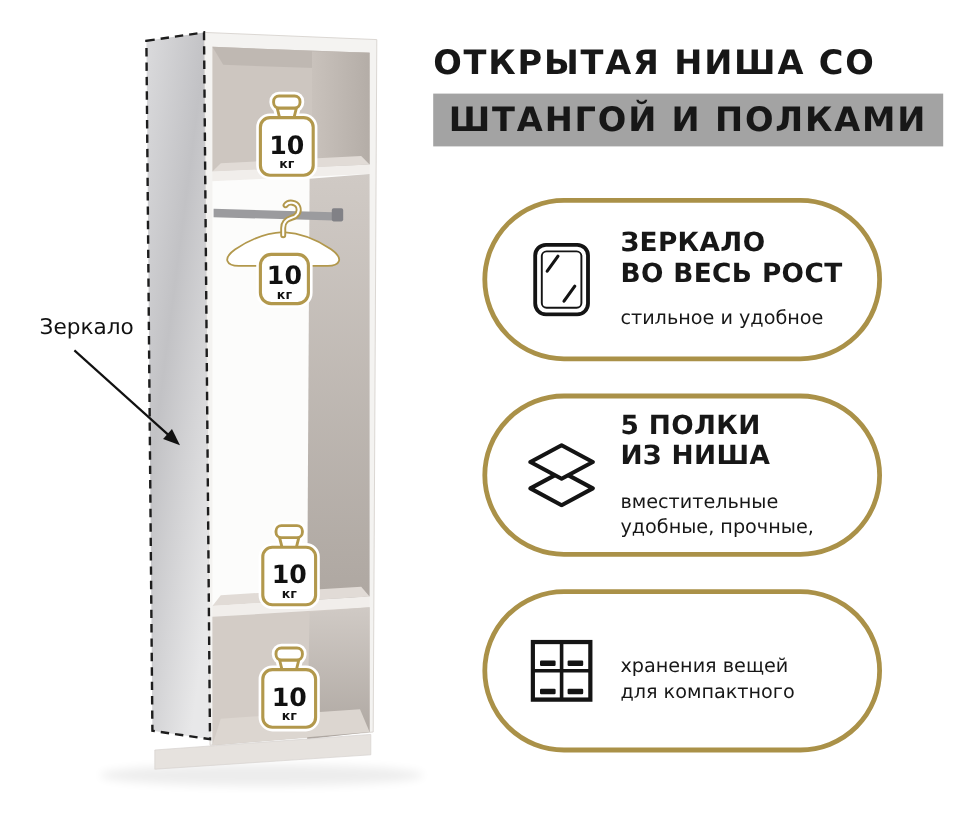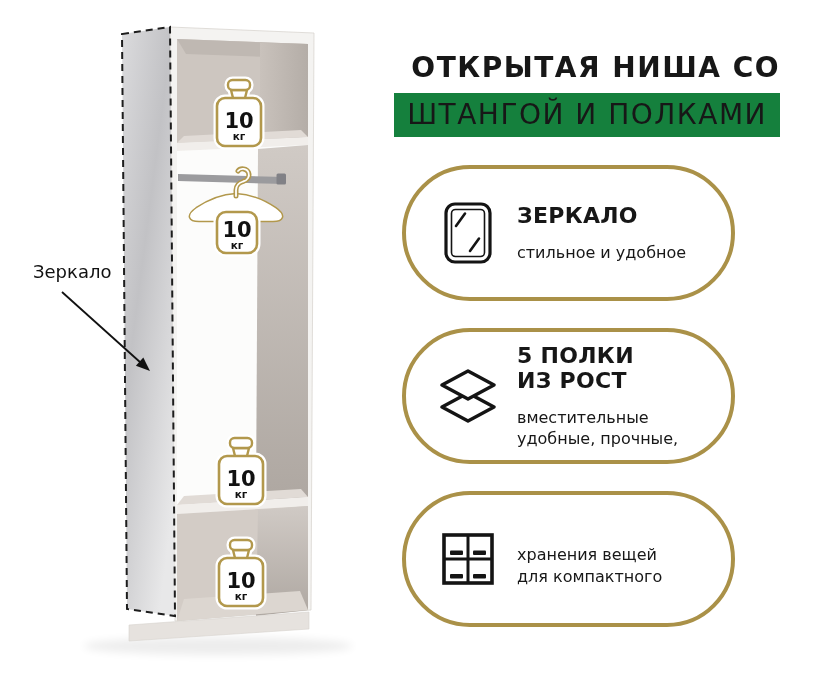--- a/index.html
+++ b/index.html
@@ -6,24 +6,24 @@
   .canvas{
     position:relative;width:816px;height:700px;background:#ffffff;overflow:hidden;
     font-family:"DejaVu Sans","Liberation Sans",sans-serif;color:#171717;
   }
   
   .wardrobe-svg{position:absolute;left:0;top:0;}
   .mirror-callout-text{font-size:18px;fill:#111111;}
   .weight-num{font-family:"DejaVu Sans",sans-serif;font-weight:bold;font-size:21px;fill:#111111;}
   .weight-unit{font-family:"DejaVu Sans",sans-serif;font-weight:bold;font-size:10.5px;fill:#111111;}
   
-  .title-wrap{position:absolute;left:361px;top:53px;width:419px;text-align:right;}
+  .title-wrap{position:absolute;left:361px;top:38px;width:419px;text-align:left;}
   .title-line1{font-weight:bold;font-size:28px;letter-spacing:1.5px;line-height:1.1;white-space:nowrap;}
-  .title-line2{display:inline-block;margin-top:9px;padding:5px 13px 6px 13px;background:#15803d;
-               font-weight:normal;font-size:28px;letter-spacing:1.5px;white-space:nowrap;}
+  .title-line2{display:inline-block;margin-top:9px;padding:5px 13px 6px 13px;background:#a3a3a3;
+               font-weight:bold;font-size:28px;letter-spacing:1.5px;white-space:nowrap;}
   .features{position:absolute;left:402px;top:165px;}
   .feature-pill{
     width:333px;height:136px;box-sizing:border-box;background:#ffffff;
     border:4px solid #aa9148;border-radius:70px;
     display:flex;align-items:center;margin-bottom:27px;
   }
   .feature-icon{flex:none;width:58px;margin-left:33px;display:flex;justify-content:center;align-items:center;}
   .feature-text{margin-left:20px;display:flex;flex-direction:column;justify-content:center;}
   .feature-title{font-weight:bold;font-size:22px;line-height:1.16;letter-spacing:0.3px;white-space:nowrap;}
   .feature-sub{font-size:16px;line-height:1.32;margin-top:13px;white-space:nowrap;}
@@ -165,38 +165,39 @@
         <svg width="48" height="62" viewBox="0 0 48 62">
           <rect x="2" y="2" width="44" height="58" rx="9" fill="none" stroke="#141414" stroke-width="3.2"></rect>
           <rect x="7.5" y="7.5" width="33" height="47" rx="4" fill="none" stroke="#141414" stroke-width="1.6"></rect>
           <line x1="12" y1="24" x2="21" y2="11.5" stroke="#141414" stroke-width="2.6" stroke-linecap="round"></line>
           <line x1="26" y1="49" x2="35" y2="36.5" stroke="#141414" stroke-width="2.6" stroke-linecap="round"></line>
         </svg>
       </div>
       <div class="feature-text">
         <div class="feature-title">
           <div>ЗЕРКАЛО</div>
+          <div>ВО ВЕСЬ РОСТ</div>
         </div>
         <div class="feature-sub">
           <div>стильное и удобное</div>
         </div>
       </div>
     </div>
 
     <div class="feature-pill">
       <div class="feature-icon">
         <svg width="56" height="54" viewBox="0 0 56 54">
           <polygon points="28,24 54,38 28,52 2,38" fill="none" stroke="#141414" stroke-width="3.4" stroke-linejoin="round"></polygon>
           <polygon points="28,2 54,16 28,30 2,16" fill="#ffffff" stroke="#141414" stroke-width="3.4" stroke-linejoin="round"></polygon>
         </svg>
       </div>
       <div class="feature-text">
         <div class="feature-title">
           <div>5 ПОЛКИ</div>
-          <div>ИЗ РОСТ</div>
+          <div>ИЗ НИША</div>
         </div>
         <div class="feature-sub">
           <div>вместительные</div>
           <div>удобные, прочные,</div>
         </div>
       </div>
     </div>
 
     <div class="feature-pill">
       <div class="feature-icon">

